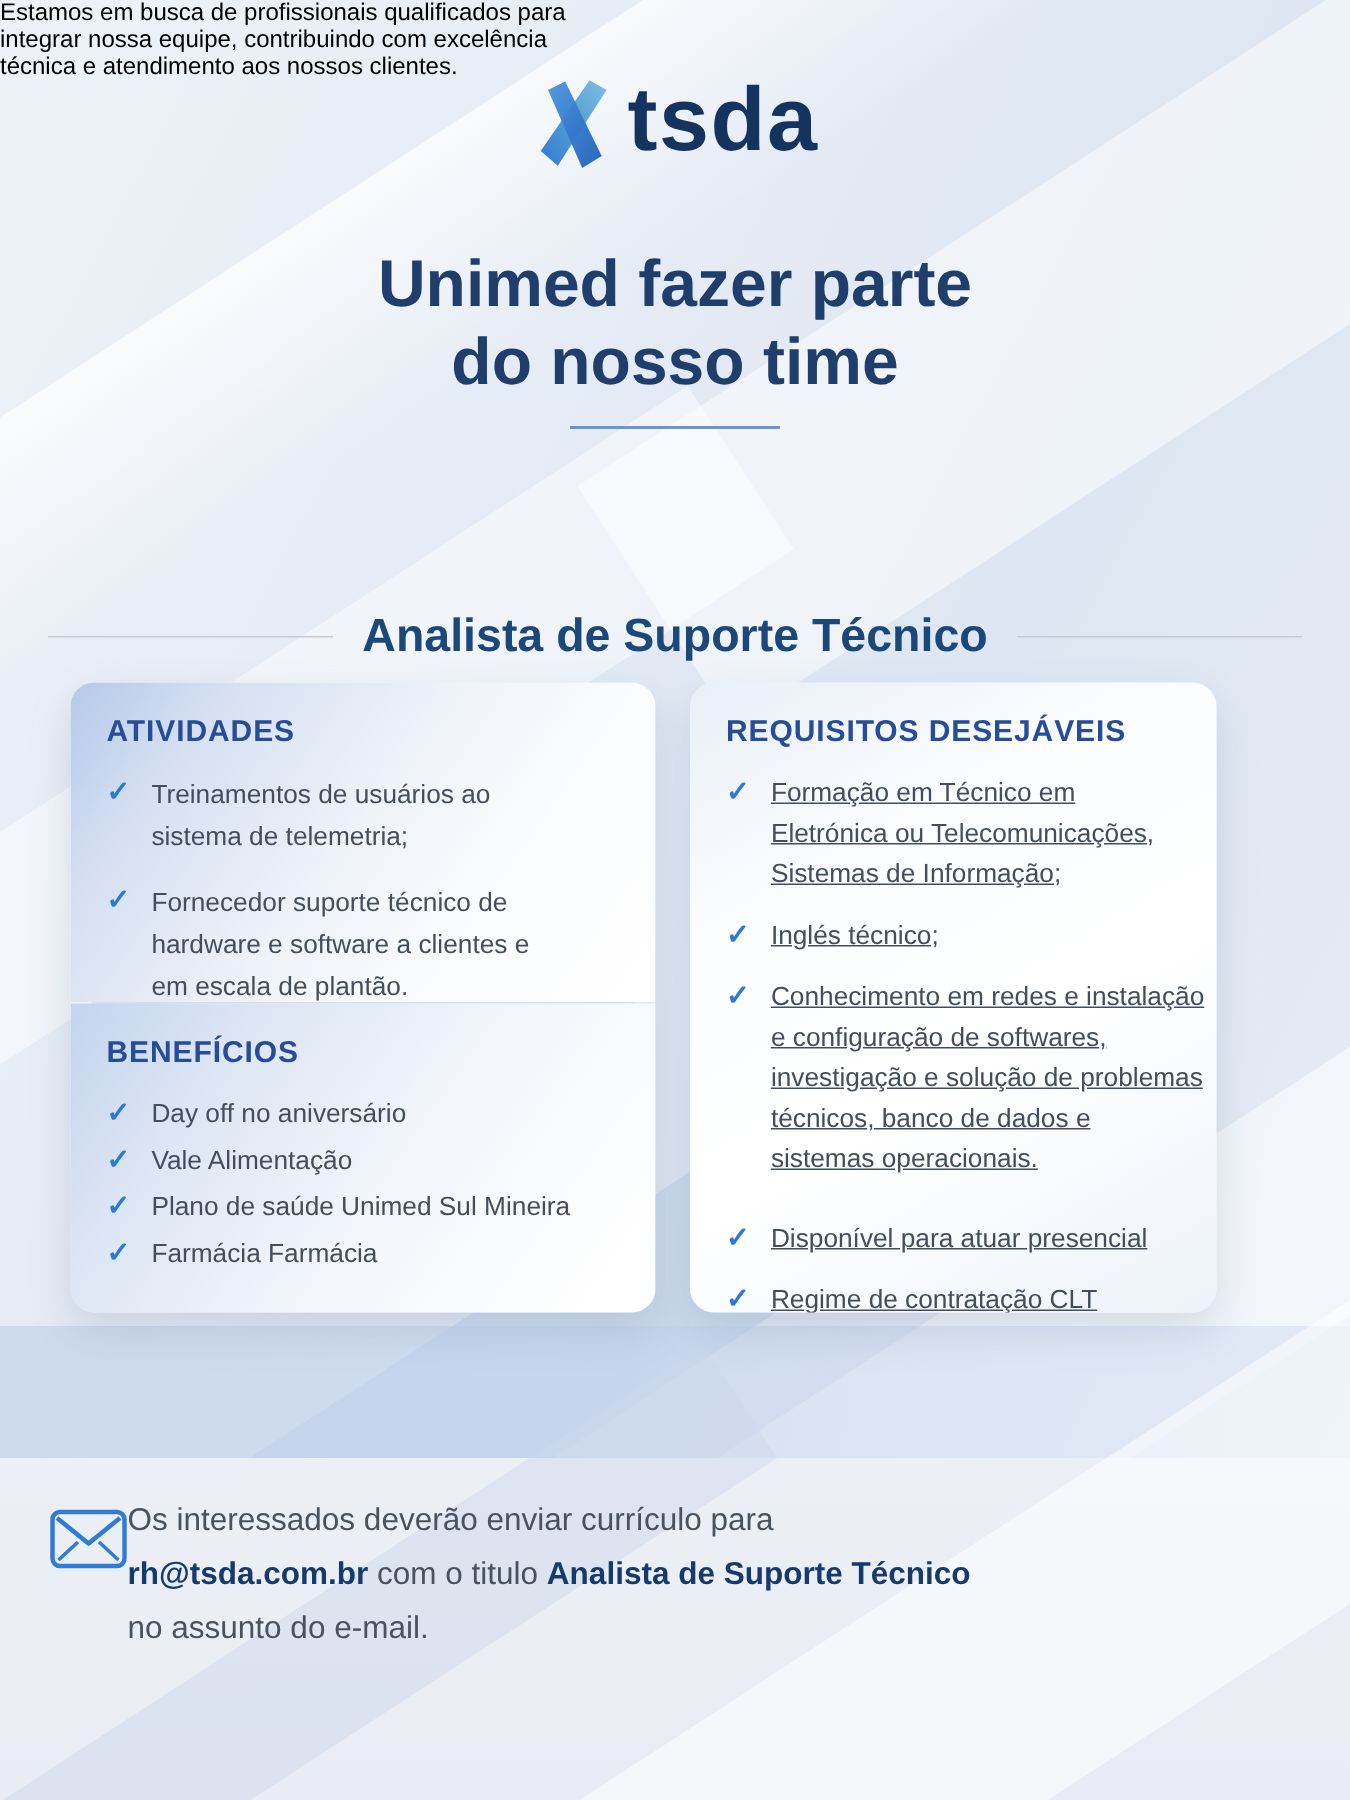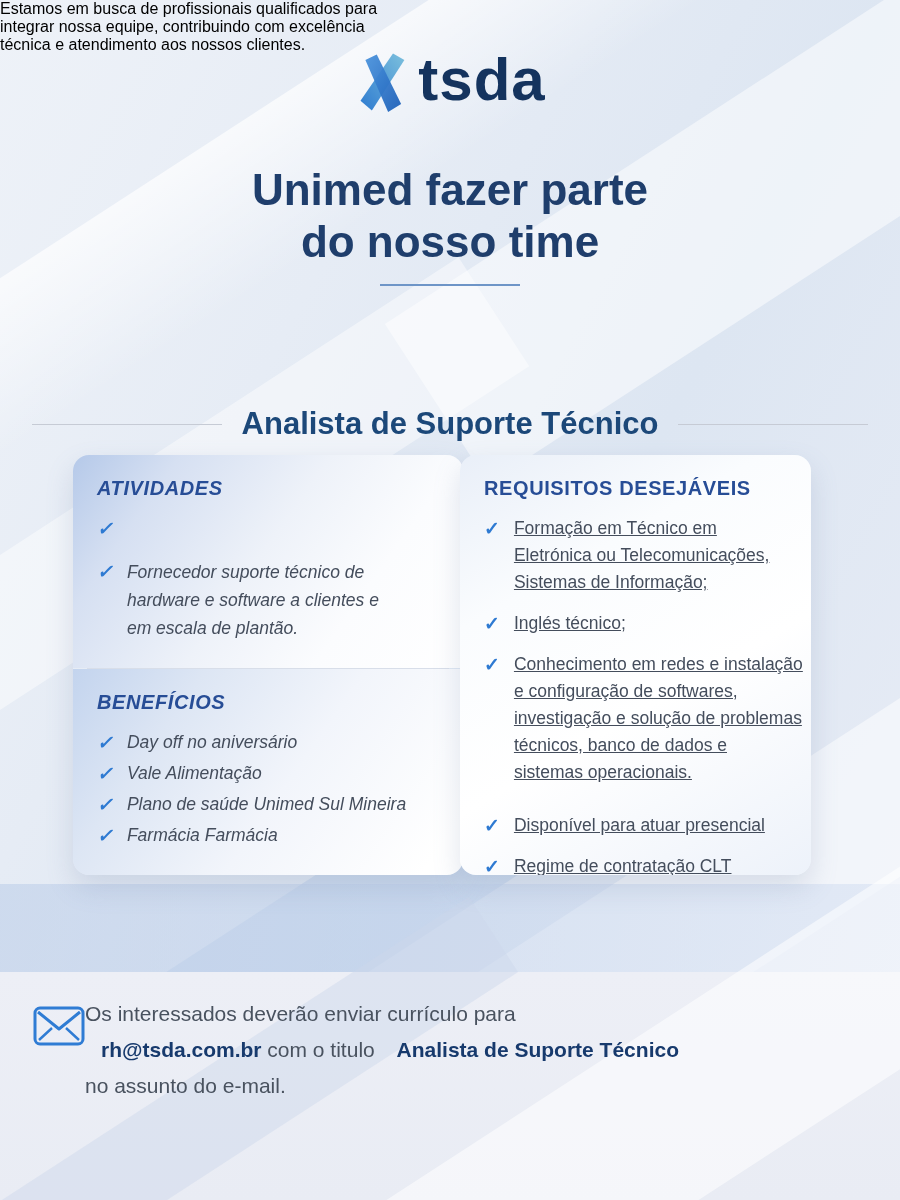--- a/index.html
+++ b/index.html
@@ -45,21 +45,21 @@
 
   
   .job-row{ position:absolute; top:406px; left:0; width:100%; display:flex;
             align-items:center; gap:20px; padding:0 32px; }
   .job-row::before,.job-row::after{ content:""; flex:1; height:1px; background:#c6cbd5; }
   .job-title{ color:#1c4879; font-weight:bold; font-size:31px; white-space:nowrap; }
 
   
   .card{ position:absolute; top:455px; border-radius:16px; overflow:hidden;
          box-shadow:0 12px 28px rgba(100,120,160,.20); }
-  .card-left{ left:73px; width:390px; height:420px;font-style:italic; }
+  .card-left{ left:47px; width:390px; height:420px; }
   .card-right{ left:460px; width:351px; height:420px;
          background:linear-gradient(150deg,#e9eff8 0%,#fafcfe 28%,#ffffff 58%,#edf2fa 100%); }
   .sec-atividades{ height:213px;
          background:linear-gradient(125deg,#b5c9e9 0%,#d6e0f2 20%,#eef2f9 48%,#fbfcfe 72%,#ffffff 100%); }
   .sec-beneficios{ height:207px;
          background:linear-gradient(125deg,#c3d4ee 0%,#dde6f4 25%,#f2f5fb 55%,#ffffff 92%); }
   .card-divider{ height:1px; margin:0 14px; background:#d8dee9; }
   .card-pad{ padding:22px 20px 0 24px; }
   .card h2{ color:#274d96; font-size:20px; font-weight:bold; letter-spacing:.6px; margin-bottom:15px; }
   .item{ display:flex; align-items:flex-start; gap:14px; margin-bottom:16px; }
@@ -69,21 +69,21 @@
   .benef .item{ margin-bottom:4px; }
   .benef .lines{ line-height:27px; }
   .gap-top{ margin-top:26px; }
   .card-right .item{ margin-bottom:14px; }
   .card-right .item .lines{ line-height:27px;text-decoration:underline; }
 
   
   .footer{ position:absolute; top:996px; left:33px; width:830px; display:flex; }
   .envelope{ margin-top:10px; flex:0 0 auto; }
   .footer-text{ color:#49525f; font-size:21px; line-height:36px; }
-  .bold-navy{ color:#173a6d; font-weight:bold;margin-left:16px; }
+  .bold-navy{ color:#173a6d; font-weight:bold; }
 </style>
 </head>
 <body>
 
 <div id="canvas">
 
   <div class="streak s1"></div>
   <div class="streak s2"></div>
   <div class="streak s3"></div>
   <div class="streak s4"></div>
@@ -128,20 +128,24 @@
 
   <div class="job-row">
     <span class="job-title">Analista de Suporte Técnico</span>
   </div>
 
   <section class="card card-left">
     <div class="sec-atividades card-pad">
       <h2>ATIVIDADES</h2>
       <div class="item">
         <span class="check">✓</span>
+        <div class="lines">
+          <div>Treinamentos de usuários ao</div>
+          <div>sistema de telemetria;</div>
+        </div>
       </div>
       <div class="item">
         <span class="check">✓</span>
         <div class="lines">
           <div>Fornecedor suporte técnico de</div>
           <div>hardware e software a clientes e</div>
           <div>em escala de plantão.</div>
         </div>
       </div>
     </div>

